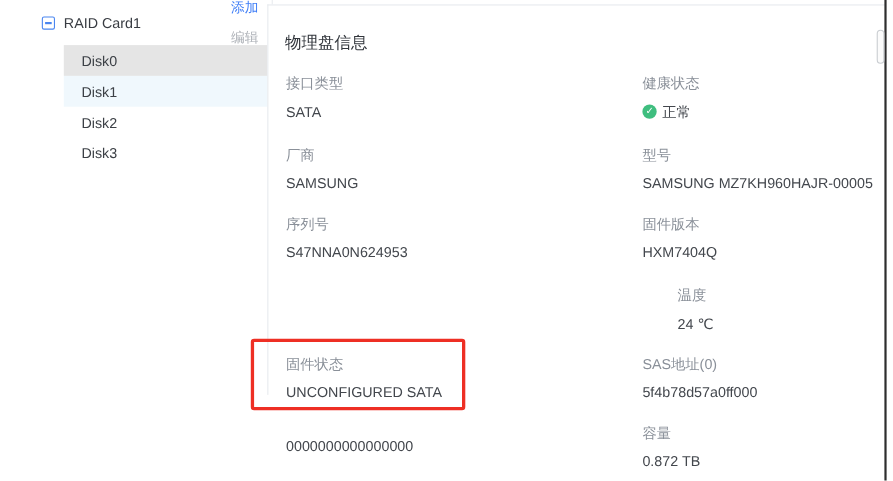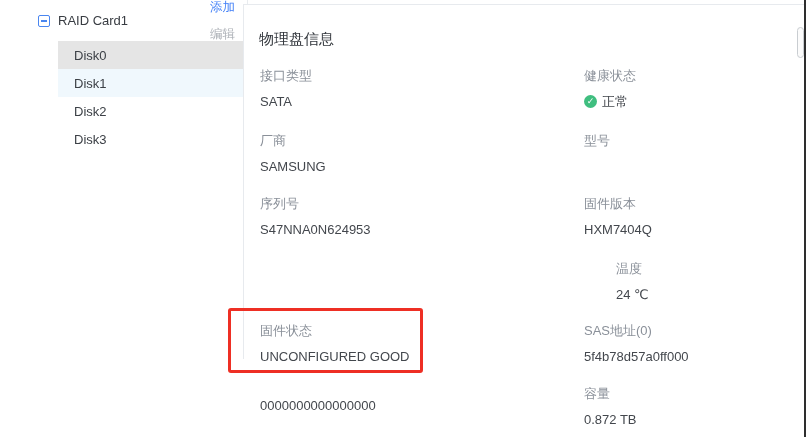--- a/index.html
+++ b/index.html
@@ -89,41 +89,42 @@
     <div class="f-value">SATA</div>
   </div>
 
   <div class="field pos-l2">
     <div class="f-label">厂商</div>
     <div class="f-value">SAMSUNG</div>
   </div>
 
   <div class="field pos-r2">
     <div class="f-label">型号</div>
+    <div class="f-value">SAMSUNG MZ7KH960HAJR-00005</div>
   </div>
 
   <div class="field pos-l3">
     <div class="f-label">序列号</div>
     <div class="f-value">S47NNA0N624953</div>
   </div>
 
   <div class="field pos-r3">
     <div class="f-label">固件版本</div>
     <div class="f-value">HXM7404Q</div>
   </div>
 
 
   <div class="field pos-r4">
     <div class="f-label">温度</div>
     <div class="f-value">24 ℃</div>
   </div>
 
   <div class="field pos-l5">
     <div class="f-label">固件状态</div>
-    <div class="f-value">UNCONFIGURED GOOD</div>
+    <div class="f-value">UNCONFIGURED SATA</div>
   </div>
 
   <div class="field pos-r5">
     <div class="f-label">SAS地址(0)</div>
     <div class="f-value">5f4b78d57a0ff000</div>
   </div>
 
   <div class="field pos-l6">
     <div class="f-value">0000000000000000</div>
   </div>

